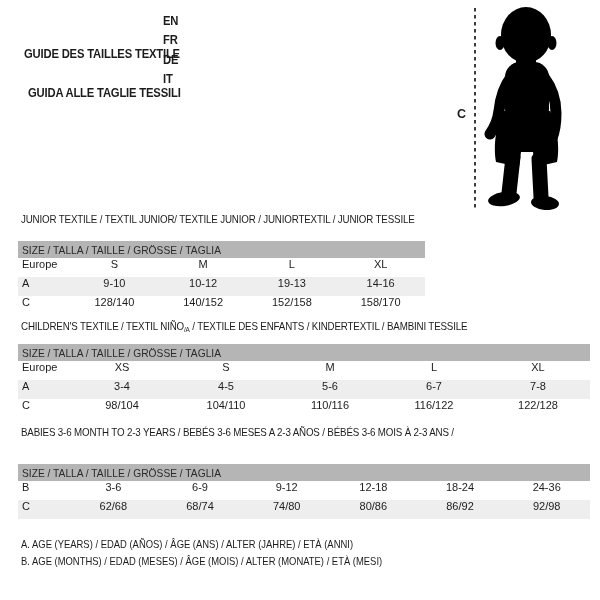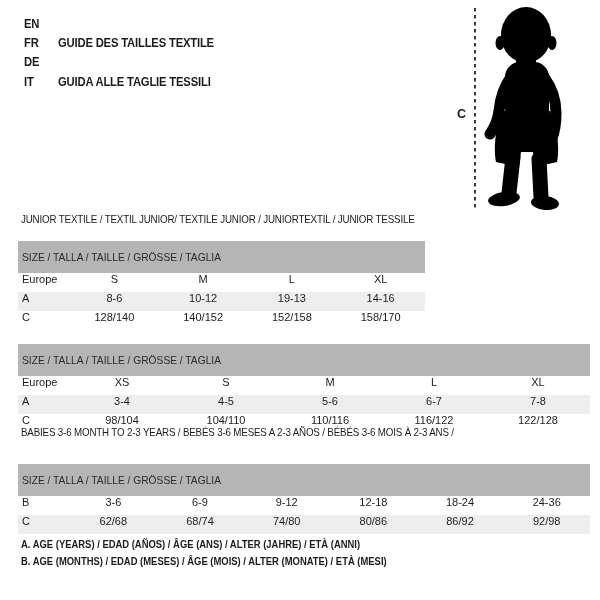--- a/index.html
+++ b/index.html
@@ -7,45 +7,45 @@
     position:relative;width:600px;height:600px;background:#ffffff;
     font-family:"Liberation Sans",sans-serif;color:#1c1c1c;overflow:hidden;
   }
   *{box-sizing:border-box;}
   .cond85{display:inline-block;transform:scaleX(0.85);transform-origin:0 50%;white-space:nowrap;}
   .cond82{display:inline-block;transform:scaleX(0.82);transform-origin:0 50%;white-space:nowrap;}
   .cond93{display:inline-block;transform:scaleX(0.93);transform-origin:0 50%;white-space:nowrap;}
 
   
   .lang-table{position:absolute;left:24px;top:14px;}
-  .lang-row{display:flex;height:19.3px;align-items:center;font-weight:700;font-size:12.5px;letter-spacing:-0.2px;}
+  .lang-row{display:flex;height:19.3px;align-items:flex-end;font-weight:700;font-size:12.5px;letter-spacing:-0.2px;flex-direction:column;}
   .lang-code{width:34px;}
   .lang-code span,.lang-label span{display:inline-block;transform:scaleX(0.9);transform-origin:0 50%;white-space:nowrap;}
 
   
   .size-line-svg{position:absolute;left:468px;top:6px;}
   .figure-c{position:absolute;left:457px;top:107px;font-weight:700;font-size:12.5px;}
   .silhouette-svg{position:absolute;left:478px;top:5px;}
 
   
   .t-title{position:absolute;left:21px;font-weight:400;font-size:11.5px;letter-spacing:-0.2px;line-height:15px;white-space:nowrap;}
   .subA{font-size:7.5px;vertical-align:-2px;}
 
   
   .size-table{position:absolute;left:18px;font-size:11px;}
   .w-junior{width:407px;}
   .w-wide{width:572px;}
-  .size-bar{height:32px;background:#b5b5b5;display:flex;align-items:center;padding-left:4px;color:#2a2a2a;font-size:11px;}
+  .size-bar{height:17px;background:#b5b5b5;display:flex;align-items:center;padding-left:4px;color:#2a2a2a;font-size:11px;}
   .t-row{display:flex;height:19px;align-items:flex-start;}
   .t-row.alt{background:#eeeeee;}
   .t-label{width:52px;padding-left:4px;}
   .t-cell{flex:1;text-align:center;}
 
   
-  .footnotes{position:absolute;left:21px;top:536px;font-weight:700;font-size:11.5px;}
+  .footnotes{position:absolute;left:21px;top:536px;font-weight:400;font-size:11.5px;}
   .foot-line{height:17.3px;line-height:17.3px;white-space:nowrap;}
 </style>
 </head>
 <body>
 
 <div id="canvas">
 
   <div class="lang-table">
     <div class="lang-row">
       <div class="lang-code"><span>EN</span></div>
@@ -94,34 +94,37 @@
     </div>
     <div class="t-row">
       <div class="t-label">Europe</div>
       <div class="t-cell">S</div>
       <div class="t-cell">M</div>
       <div class="t-cell">L</div>
       <div class="t-cell">XL</div>
     </div>
     <div class="t-row alt">
       <div class="t-label">A</div>
-      <div class="t-cell">8-6</div>
+      <div class="t-cell">9-10</div>
       <div class="t-cell">10-12</div>
       <div class="t-cell">19-13</div>
       <div class="t-cell">14-16</div>
     </div>
     <div class="t-row">
       <div class="t-label">C</div>
       <div class="t-cell">128/140</div>
       <div class="t-cell">140/152</div>
       <div class="t-cell">152/158</div>
       <div class="t-cell">158/170</div>
     </div>
   </div>
 
+  <div class="t-title" style="top:319px">
+    <span class="cond85"><span>CHILDREN'S TEXTILE / TEXTIL NIÑO</span><sub class="subA">/A</sub><span> / TEXTILE DES ENFANTS / KINDERTEXTIL / BAMBINI TESSILE</span></span>
+  </div>
   <div class="size-table w-wide" style="top:344px">
     <div class="size-bar">
       <span class="cond93">SIZE / TALLA / TAILLE / GRÖSSE / TAGLIA</span>
     </div>
     <div class="t-row">
       <div class="t-label">Europe</div>
       <div class="t-cell">XS</div>
       <div class="t-cell">S</div>
       <div class="t-cell">M</div>
       <div class="t-cell">L</div>

